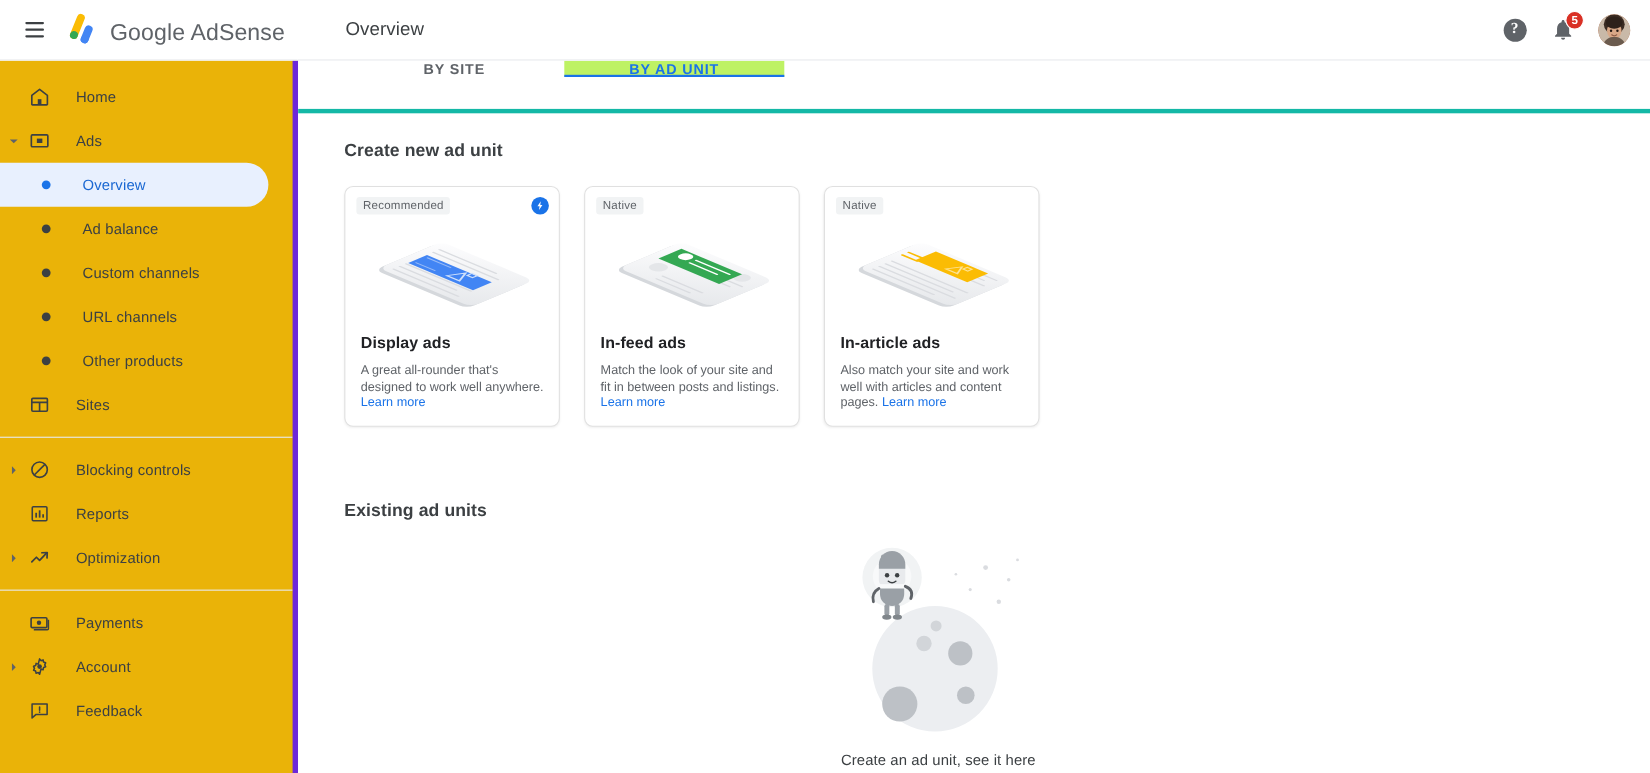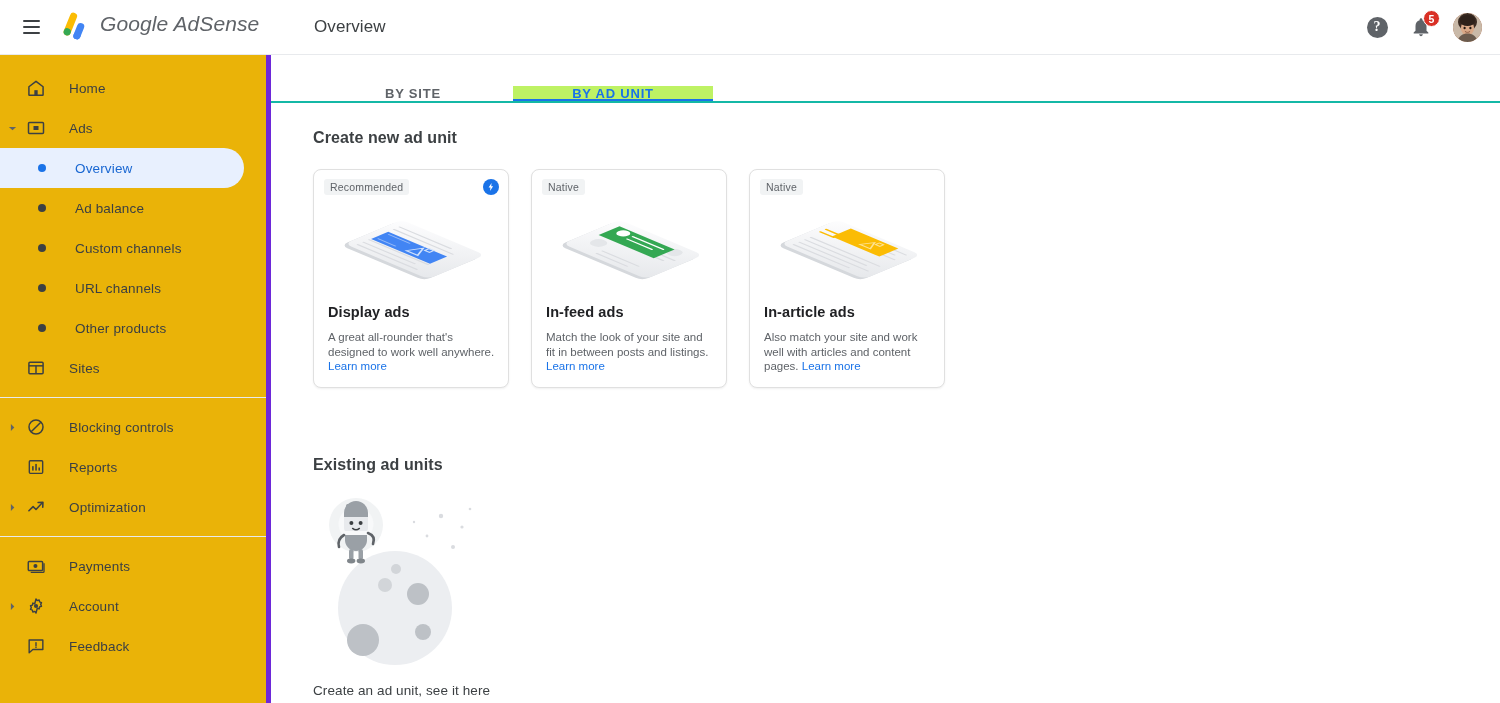--- a/index.html
+++ b/index.html
@@ -27,21 +27,21 @@
     display: flex; align-items: center;
     padding-left: 14px;
     border-right: 1px solid #ffffff;
   }
   .hamburger {
     width: 34px; height: 34px;
     display: flex; flex-direction: column; justify-content: center; align-items: center;
     gap: 4px; cursor: pointer; border-radius: 50%;
   }
   .hamburger span { display: block; width: 17px; height: 2px; background: #3c4043; border-radius: 1px; }
-  .brand { display: flex; align-items: flex-start; margin-left: 9px; font-style: italic; }
+  .brand { display: flex; align-items: flex-end; margin-left: 9px; }
   .brand-logo { width: 36px; height: 30px; position: relative; margin-right: 7px; }
   .brand-title {
     font-size: 21px; color: #5f6368; letter-spacing: .1px; white-space: nowrap;
   }
   .topbar-right { flex: 1; display: flex; align-items: center; height: 100%; position: relative; }
   .page-title {
     font-size: 17px; color: #3c4043; margin-left: 43px; letter-spacing: .1px;
   }
   .topbar-actions {
     margin-left: auto; display: flex; align-items: center; gap: 20px; padding-right: 18px;
@@ -112,22 +112,22 @@
   .dot { width: 8px; height: 8px; border-radius: 50%; background: #3c4043; }
   .nav-item.active .dot { background: #1a73e8; }
   .nav-divider { height: 1px; background: #e8eaed; margin: 9px 0 9px 0; }
 
   
   .content {
     flex: 1; background: #fff; position: relative; overflow: hidden;
   }
   .tabs {
     height: 48px;
-    display: flex; align-items: flex-end;
-    border-bottom: 2px solid #14b8a6;
+    display: flex; align-items: flex-start;
+    border-bottom: 4px solid #14b8a6;
     padding-left: 42px;
     position: relative;
   }
   .tab {
     min-width: 200px;
     display: flex; align-items: center; justify-content: center;
     font-size: 13px; font-weight: bold; letter-spacing: .8px;
     color: #5f6368; cursor: pointer; position: relative;
     padding: 0 24px;
   }
@@ -172,21 +172,21 @@
     font-size: 14.5px; font-weight: bold; color: #202124; letter-spacing: .1px;
   }
   .card-desc {
     position: absolute; left: 14px; right: 12px; top: 160px;
     font-size: 11.5px; line-height: 14.6px; color: #5f6368;
   }
   .learn-more { color: #1a73e8; cursor: pointer; }
 
   .empty-wrap {
     margin-top: 18px;
-    display: flex; flex-direction: column; align-items: flex-start;
+    display: flex; flex-direction: column; align-items: center;
     width: 1080px;
   }
   .empty-illus { width: 170px; height: 185px; position: relative; }
   .empty-text {
     font-size: 13.5px; color: #3c4043; margin-top: 6px; letter-spacing: .1px;
   }
 </style>
 </head>
 <body>
 

